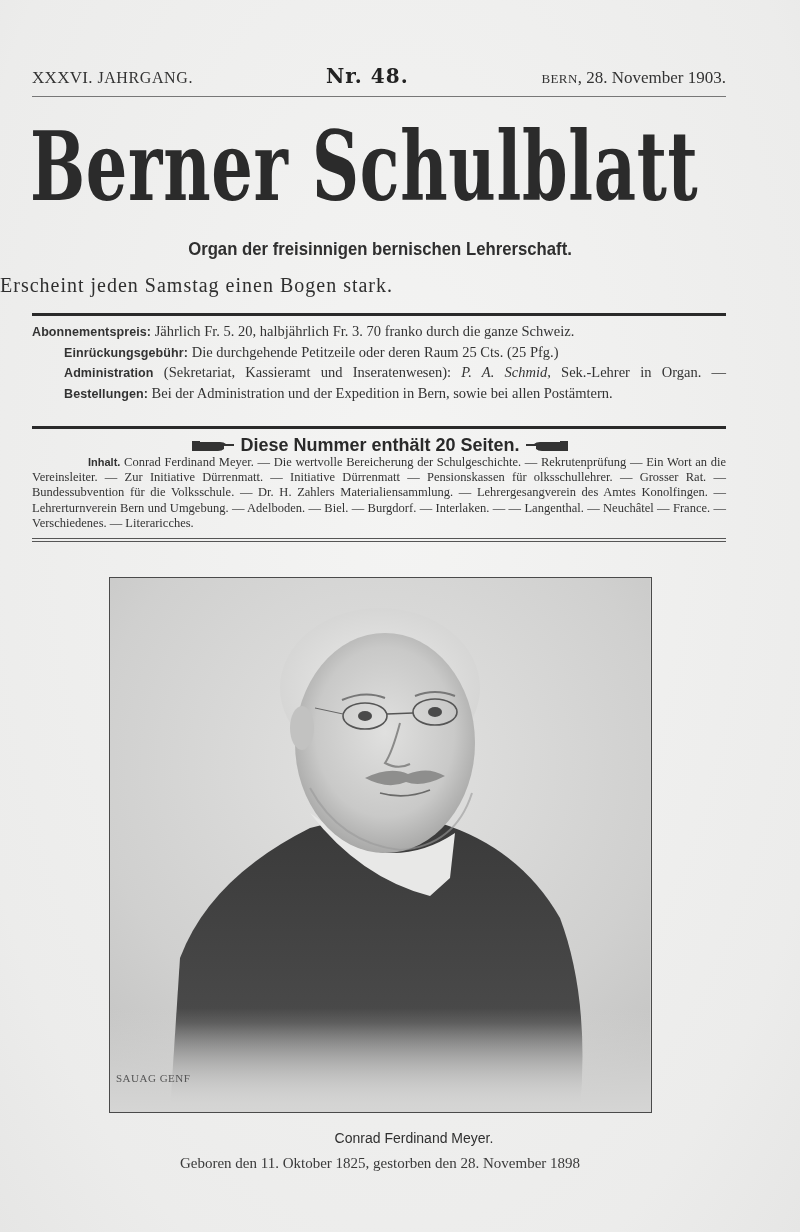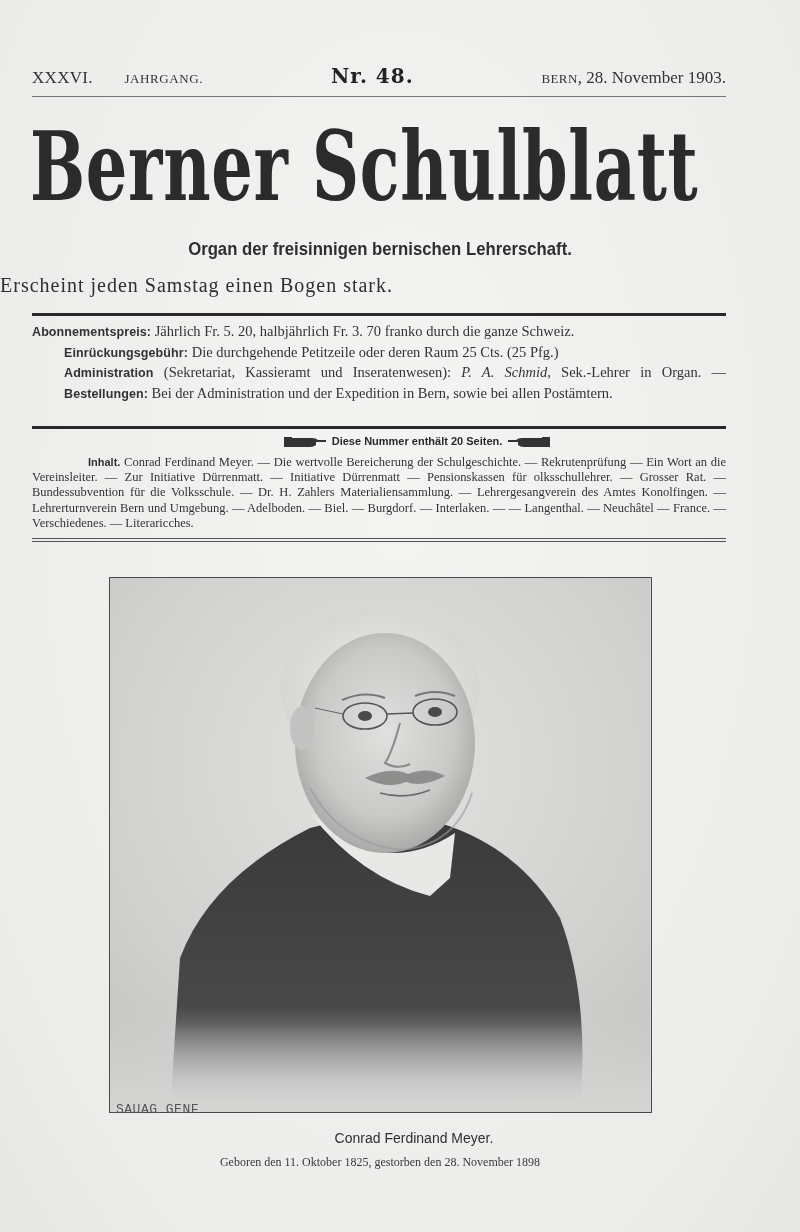--- a/index.html
+++ b/index.html
@@ -13,21 +13,21 @@
     .page { position: absolute; left: 0; top: 0; width: 800px; height: 1232px;
       background:
         radial-gradient(ellipse at 50% 40%, #f4f4f3 0%, #ececeb 80%, #e6e6e5 100%);
     }
     .abs { position: absolute; }
 
     
     .masthead-top { left: 32px; top: 64px; width: 694px; height: 26px;
       display: flex; justify-content: space-between; align-items: baseline; }
     .jahrgang { font-size: 17px; letter-spacing: 0.3px; color: #333; }
-    .jahrgang .sc { font-size: 13px; letter-spacing: 0.6px; margin-left: 27px; }
+    .jahrgang .sc { font-size: 16px; letter-spacing: 0.6px; }
     .issue-no { font-size: 20px; font-weight: bold; letter-spacing: 1px; color: #222;
       font-family: "DejaVu Serif", serif; }
     .dateline { font-size: 17px; color: #333; }
     .dateline .sc { font-size: 13px; letter-spacing: 0.4px; }
     .rule-thin { left: 32px; width: 694px; height: 1px; background: #777; }
 
     
     .title { left: 30px; top: 112px; width: 700px; height: 110px;
       font-family: "DejaVu Serif", serif; font-weight: bold;
       font-size: 96px; line-height: 110px; color: #2b2b2b;
@@ -45,35 +45,35 @@
 
     
     .info { left: 32px; top: 322px; width: 694px; font-size: 14.5px; line-height: 19.5px; color: #333; }
     .info p { margin: 0; text-align: justify; }
     .info .lbl { font-family: "Liberation Sans", sans-serif; font-weight: bold; font-size: 12.5px; letter-spacing: 0.1px; }
     .info .indent { padding-left: 32px; }
     .info .it { font-style: italic; }
 
     
     .notice { left: 0; width: 760px; top: 435px; text-align: center;
-      font-family: "Liberation Sans", sans-serif; font-weight: bold; font-size: 11px; color: #2a2a2a; margin-left: 37px; }
+      font-family: "Liberation Sans", sans-serif; font-weight: bold; font-size: 18px; color: #2a2a2a; }
     .notice .hand { display: inline-block; width: 42px; height: 14px; vertical-align: middle; margin: 0 6px; }
     .contents { left: 32px; top: 455px; width: 694px; font-size: 12.5px; line-height: 15.2px; color: #333; text-align: justify; }
     .contents .lbl { font-family: "Liberation Sans", sans-serif; font-weight: bold; font-size: 11px; }
 
     
     .portrait-frame { left: 109px; top: 577px; width: 543px; height: 536px;
       border: 1.5px solid #4a4a4a; box-sizing: border-box; background: #d5d5d4; overflow: hidden; }
     .portrait-frame svg { display: block; }
-    .engraver { left: 116px; top: 1102px; font-size: 13px; color: #555; font-family: Liberation Mono, monospace; letter-spacing: 0.5px; }
+    .engraver { left: 116px; top: 1072px; font-size: 11px; color: #555; font-family: Liberation Serif, serif; letter-spacing: 0.5px; }
 
     .caption-name { left: 0; width: 760px; top: 1130px; text-align: center;
       font-family: "Liberation Sans", sans-serif; font-size: 14px; color: #2f2f2f; margin-left: 34px; }
     .caption-dates { left: 0; width: 760px; top: 1155px; text-align: center;
-      font-size: 12px; color: #3a3a3a; }
+      font-size: 15px; color: #3a3a3a; }
   </style>
 </head>
 <body>
 
 <div class="page">
 
   <div class="abs masthead-top">
     <span class="jahrgang">
       <span>XXXVI.</span>
       <span class="sc" style="text-transform:uppercase">Jahrgang.</span>

